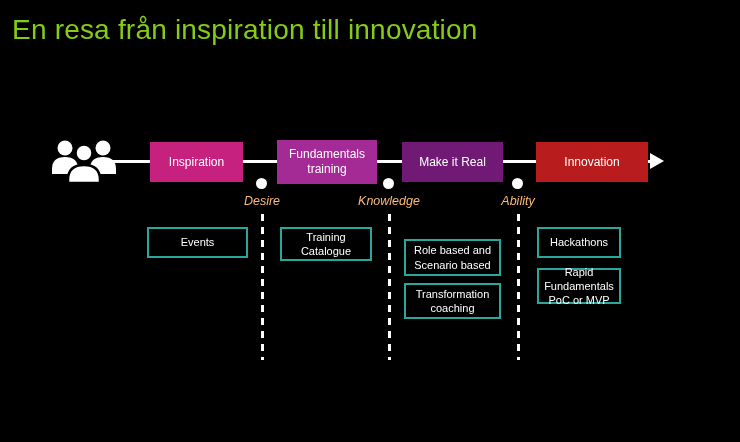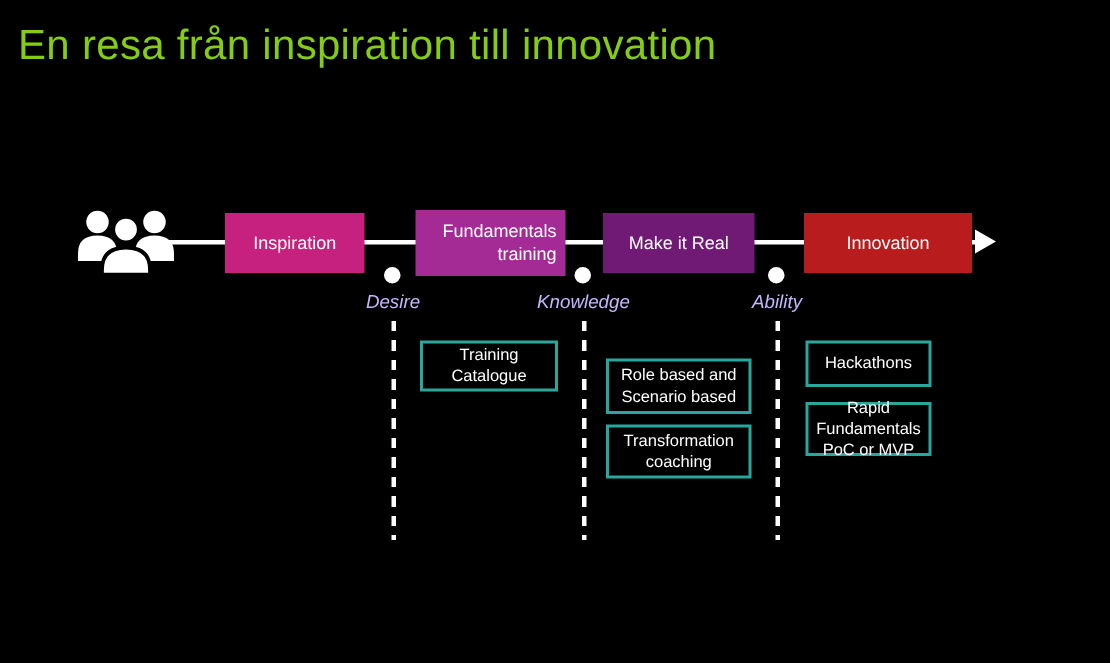--- a/index.html
+++ b/index.html
@@ -26,21 +26,21 @@
     text-align:center;font-size:12px;line-height:1.25;color:#fff;padding:2px 6px;box-sizing:border-box;
   }
   .stage.s1{left:150px;top:142px;width:93px;height:40px;}
   .stage.s2{left:277px;top:140px;width:100px;height:44px;}
   .stage.s3{left:402px;top:142px;width:101px;height:40px;}
   .stage.s4{left:536px;top:142px;width:112px;height:40px;}
   .dot{position:absolute;width:11px;height:11px;border-radius:50%;background:#fff;top:178px;}
   .dot.d1{left:256px;} .dot.d2{left:383px;} .dot.d3{left:512px;}
   .milestone-label{
     position:absolute;top:194px;width:110px;text-align:center;
-    font-size:12.5px;font-style:italic;color:#c4b5fd;
+    font-size:12.5px;font-style:italic;color:#fdba74;
   }
   .milestone-label.m1{left:207px;} .milestone-label.m2{left:334px;} .milestone-label.m3{left:463px;}
   .dash{
     position:absolute;top:214px;width:2.5px;height:146px;
     background:repeating-linear-gradient(to bottom,#fff 0 7px,transparent 7px 13px);
   }
   .dash.d1{left:261px;} .dash.d2{left:388px;} .dash.d3{left:517px;}
   .item{
     position:absolute;display:flex;align-items:center;justify-content:center;
     text-align:center;font-size:11px;line-height:1.3;color:#fff;
@@ -76,21 +76,21 @@
       </g>
     </svg>
   </div>
 
   <div class="timeline-line"></div>
   <div class="arrowhead"></div>
 
   <div class="stage s1" style="background-color: rgb(198, 33, 126);">
     <span>Inspiration</span>
   </div>
-  <div class="stage s2" style="background-color: rgb(164, 43, 150); text-align: right;">
+  <div class="stage s2" style="background-color: rgb(164, 43, 150);">
     <span>Fundamentals training</span>
   </div>
   <div class="stage s3" style="background-color: #701a75;">
     <span>Make it Real</span>
   </div>
   <div class="stage s4" style="background-color: #b91c1c;">
     <span>Innovation</span>
   </div>
 
   <div class="dot d1"></div>
@@ -98,20 +98,23 @@
   <div class="dot d3"></div>
 
   <div class="milestone-label m1">Desire</div>
   <div class="milestone-label m2">Knowledge</div>
   <div class="milestone-label m3">Ability</div>
 
   <div class="dash d1"></div>
   <div class="dash d2"></div>
   <div class="dash d3"></div>
 
+  <div class="item c1 r1a">
+    <span>Events</span>
+  </div>
 
   <div class="item c2 r1b">
     <span>Training Catalogue</span>
   </div>
 
   <div class="item c3 r1c">
     <span>Role based and Scenario based</span>
   </div>
   <div class="item c3 r2">
     <span>Transformation coaching</span>

